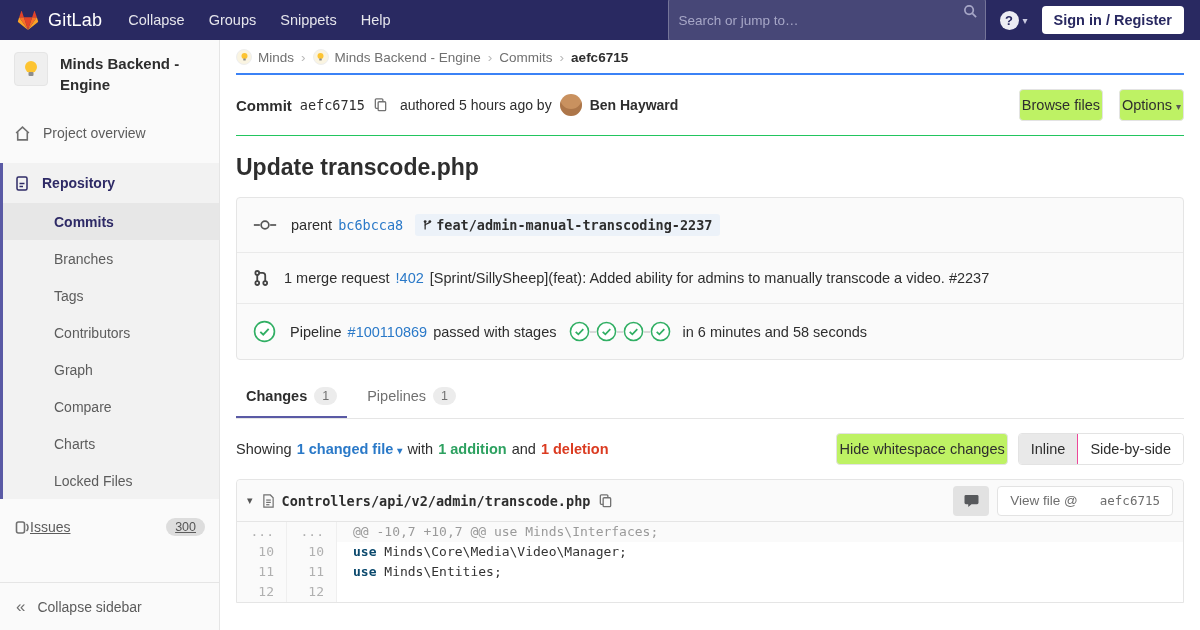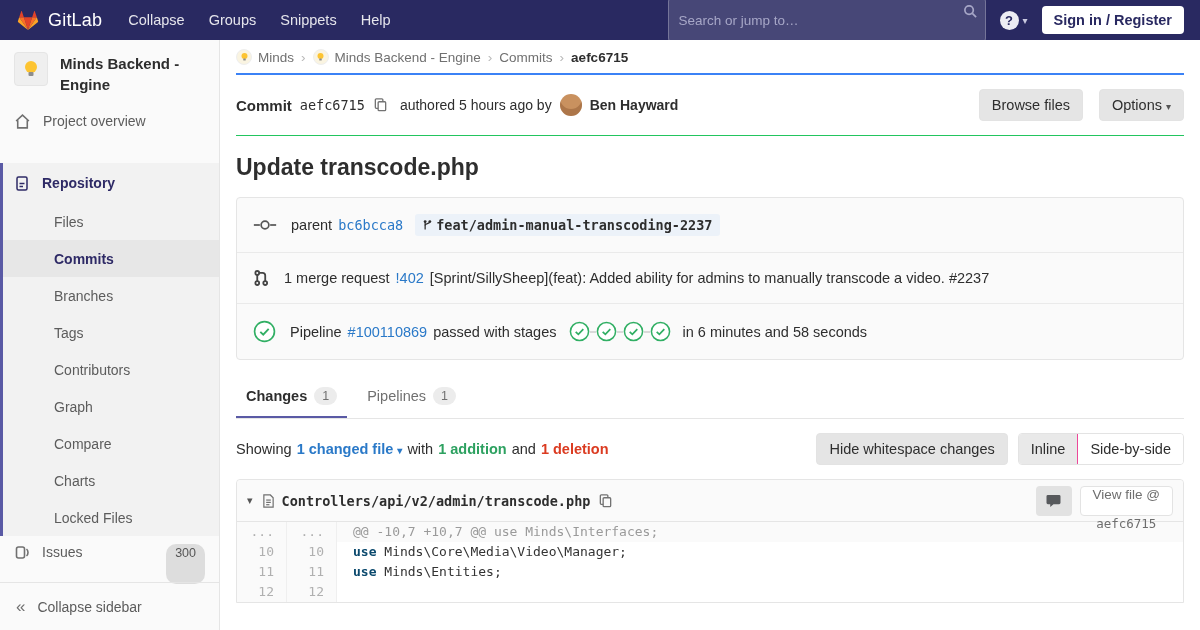--- a/index.html
+++ b/index.html
@@ -28,30 +28,30 @@
 
   
   .page { display:flex; height:590px; }
 
   
   .sidebar { width:220px; flex-shrink:0; background:#fafafa; border-right:1px solid #e5e5e5; position:relative; }
   .proj-head { display:flex; align-items:flex-start; gap:12px; padding:12px 14px 10px 14px; }
   .proj-avatar { width:34px; height:34px; border-radius:4px; background:#efefef; border:1px solid #e5e5e5;
     display:flex; align-items:center; justify-content:center; flex-shrink:0; }
   .proj-title { font-weight:bold; font-size:15px; line-height:1.4; color:#2e2e2e; padding-top:1px; }
-  .side-item { display:flex; align-items:flex-start; gap:12px; height:40px; padding:0 14px;
+  .side-item { display:flex; align-items:center; gap:12px; height:40px; padding:0 14px;
     color:#5c5c5c; cursor:pointer; margin-top:8px; }
   .repo-block { border-left:3px solid #5a5aa5; background:#f2f2f2; margin-top:10px; }
   .repo-head { display:flex; align-items:center; gap:12px; height:40px; padding:0 14px 0 11px;
     color:#2e2a66; font-weight:bold; cursor:pointer; }
   .repo-sub { height:37px; display:flex; align-items:center; padding-left:51px; color:#5c5c5c;
     font-size:14px; cursor:pointer; }
   .repo-sub.active { background:#e7e7e7; color:#2e2a66; font-weight:bold; }
-  .issues-item { display:flex; gap:12px; height:40px; padding:0 14px;
-    margin-top:8px; color:#5c5c5c; cursor:pointer; }
+  .issues-item { display:flex; align-items:center; height:40px; padding:0 14px;
+    margin-top:8px; color:#5c5c5c; cursor:pointer;text-decoration:underline; }
   .count-badge { margin-left:auto; background:#ddd; color:#555; border-radius:10px;
     font-size:12.5px; padding:2px 9px; }
   .collapse-bar { position:absolute; bottom:0; left:0; right:0; height:48px; border-top:1px solid #e5e5e5;
     display:flex; align-items:center; gap:12px; padding:0 16px; color:#5c5c5c; cursor:pointer; }
   .collapse-icon { font-size:17px; color:#707070; }
 
   
   .main { flex:1; padding:0 16px; overflow:hidden; }
   .breadcrumb { display:flex; align-items:center; gap:7px; padding:9px 0 8px 0;
     border-bottom:2px solid #3b82f6; font-size:13.5px; color:#707070; }
@@ -63,21 +63,21 @@
 
   .commit-head { display:flex; align-items:center; padding:14px 0; border-bottom:1px solid #22c55e; }
   .commit-word { font-weight:bold; font-size:15px; margin-right:8px; }
   .commit-sha { font-size:13.5px; color:#2e2e2e; margin-right:8px; }
   .copy-icon { cursor:pointer; display:inline-flex; margin-right:12px; }
   .authored { color:#2e2e2e; margin-right:8px; }
   .author-avatar { width:22px; height:22px; border-radius:50%; background:#c9915f;
     box-shadow:inset 0 -7px 0 rgba(120,70,35,.35); margin-right:8px; flex-shrink:0; }
   .author-name { font-weight:bold; }
   .head-actions { margin-left:auto; display:flex; gap:16px; }
-  .btn { background:#e5e5e5; border:1px solid #e3e3e3; border-radius:4px; padding:7px 12px;
+  .btn { background:#bef264; border:1px solid #e3e3e3; border-radius:4px; padding:7px 2px;
     font-size:14.5px; color:#2e2e2e; cursor:pointer; font-family:inherit; }
   .btn .caret { font-size:10px; color:#555; margin-left:4px; }
 
   .commit-title { font-size:23px; font-weight:600; margin:18px 0 16px 0; color:#2e2e2e; }
 
   .info-box { border:1px solid #e5e5e5; border-radius:4px; background:#fafafa; }
   .info-row { display:flex; align-items:center; padding:16px; border-bottom:1px solid #eaeaea;
     font-size:14.5px; gap:6px; flex-wrap:nowrap; }
   .info-row:last-child { border-bottom:none; }
   .info-icon { margin-right:8px; display:inline-flex; flex-shrink:0; }
@@ -109,21 +109,21 @@
   .diff-box { border:1px solid #e5e5e5; border-radius:4px 4px 0 0; margin-top:0; }
   .diff-head { background:#fafafa; border-bottom:1px solid #e5e5e5; display:flex; align-items:center;
     padding:6px 10px; height:42px; border-radius:4px 4px 0 0; }
   .collapse-caret { font-size:11px; color:#555; margin-right:9px; cursor:pointer; }
   .file-path { font-family:"DejaVu Sans Mono", monospace; font-weight:bold; font-size:13.5px;
     margin:0 8px 0 7px; cursor:pointer; color:#2e2e2e; }
   .diff-actions { margin-left:auto; display:flex; gap:8px; align-items:center; }
   .comment-btn { width:36px; height:30px; background:#e2e2e2; border:none; border-radius:4px;
     display:flex; align-items:center; justify-content:center; cursor:pointer; }
   .viewfile-btn { background:#fff; border:1px solid #e3e3e3; border-radius:4px; height:30px;
-    padding:0 12px; font-size:13.5px; color:#6e6e6e; cursor:pointer; display:flex; align-items:center; gap:14px;flex-direction:column; }
+    padding:0 12px; font-size:13.5px; color:#6e6e6e; cursor:pointer; display:flex; align-items:center; gap:22px; }
 
   .diff-table { font-family:"DejaVu Sans Mono", monospace; font-size:13px; }
   .diff-row { display:flex; height:20px; line-height:20px; background:#fff; }
   .diff-row.hunk { background:#fafafa; color:#9a9a9a; }
   .ln { width:50px; flex-shrink:0; text-align:right; padding-right:12px; color:#b0b0b0;
     background:#fafafa; border-right:1px solid #efefef; cursor:pointer; }
   .diff-row.hunk .ln { color:#b0b0b0; }
   .code-cell { padding-left:16px; white-space:pre; color:#333; }
   .code-cell b { font-weight:bold; color:#0c4a6e; }
   .diff-row.hunk .code-cell { color:#9a9a9a; }
@@ -193,21 +193,20 @@
       <div class="repo-head">
         <span style="display:inline-flex;">
           <svg width="16" height="17" viewBox="0 0 16 16" fill="none" stroke="#2e2a66" stroke-width="1.5">
             <rect x="3" y="1.5" width="10" height="13" rx="1.5"></rect>
             <line x1="5.5" y1="8" x2="10.5" y2="8"></line>
               <line x1="5.5" y1="11" x2="9" y2="11"></line>
           </svg>
         </span>
         <span>Repository</span>
       </div>
-      <div class="repo-sub">Files</div>
       <div class="repo-sub active">Commits</div>
       <div class="repo-sub">Branches</div>
       <div class="repo-sub">Tags</div>
       <div class="repo-sub">Contributors</div>
       <div class="repo-sub">Graph</div>
       <div class="repo-sub">Compare</div>
       <div class="repo-sub">Charts</div>
       <div class="repo-sub">Locked Files</div>
     </div>
 

